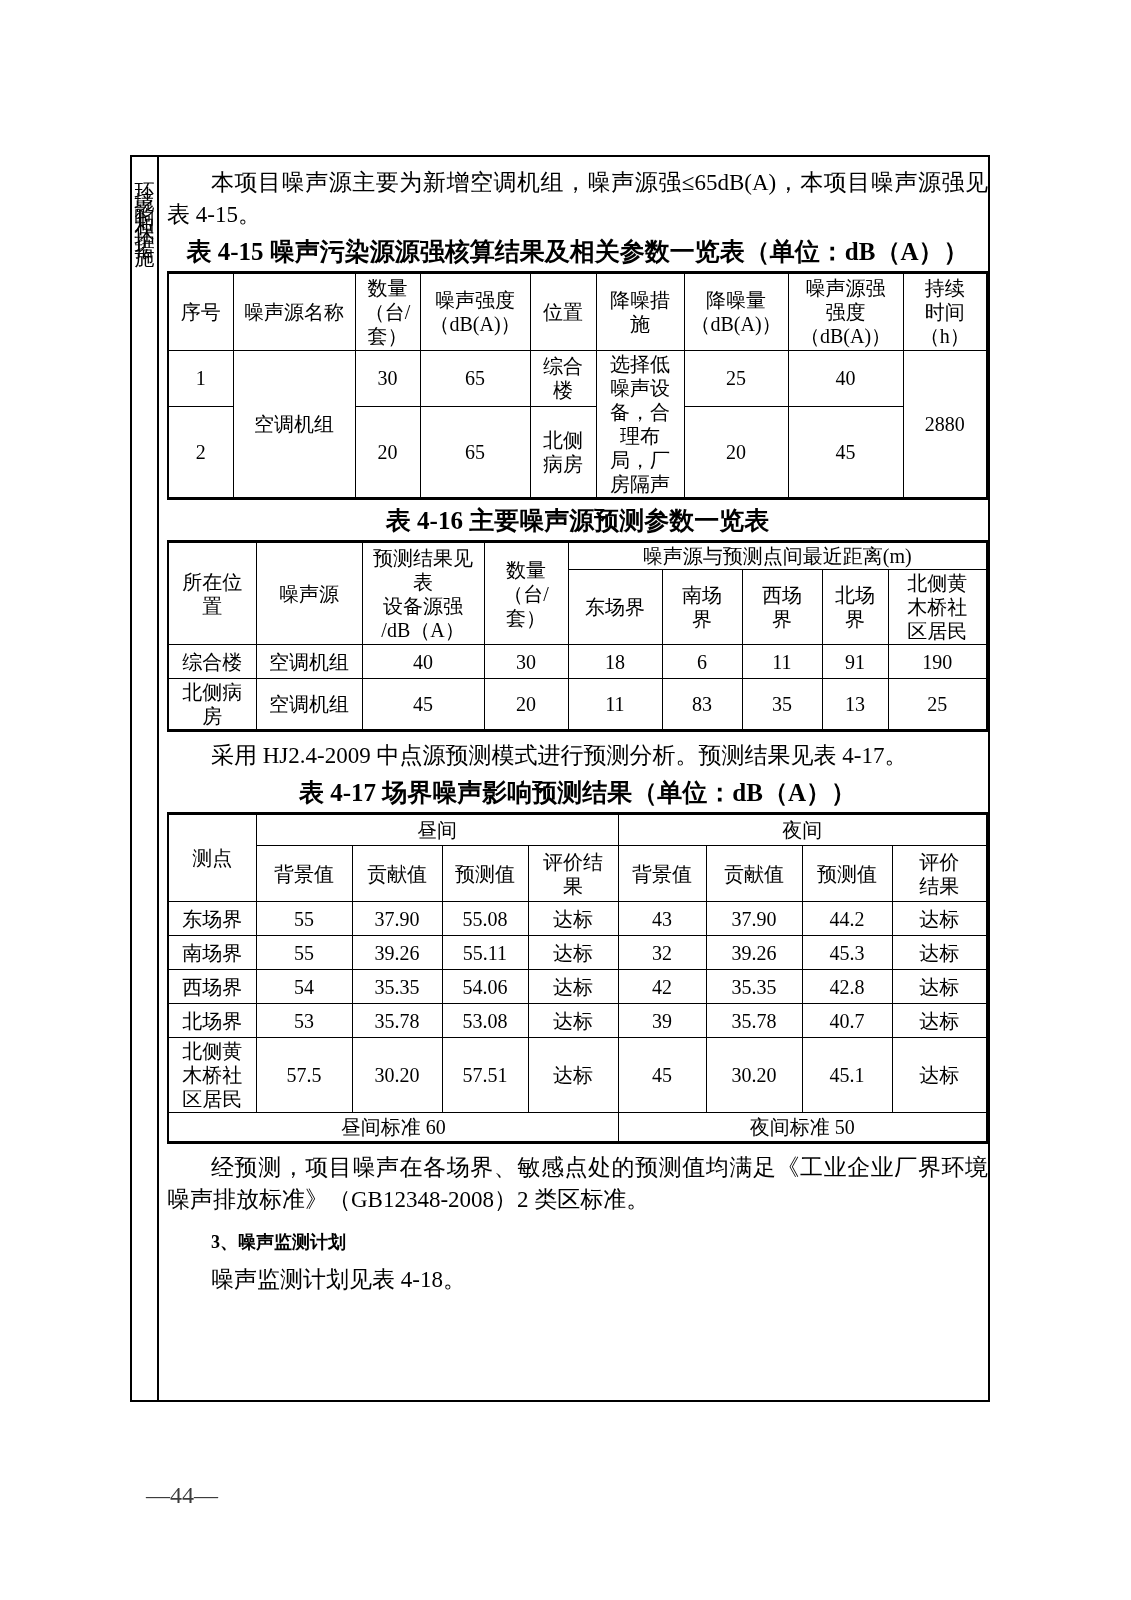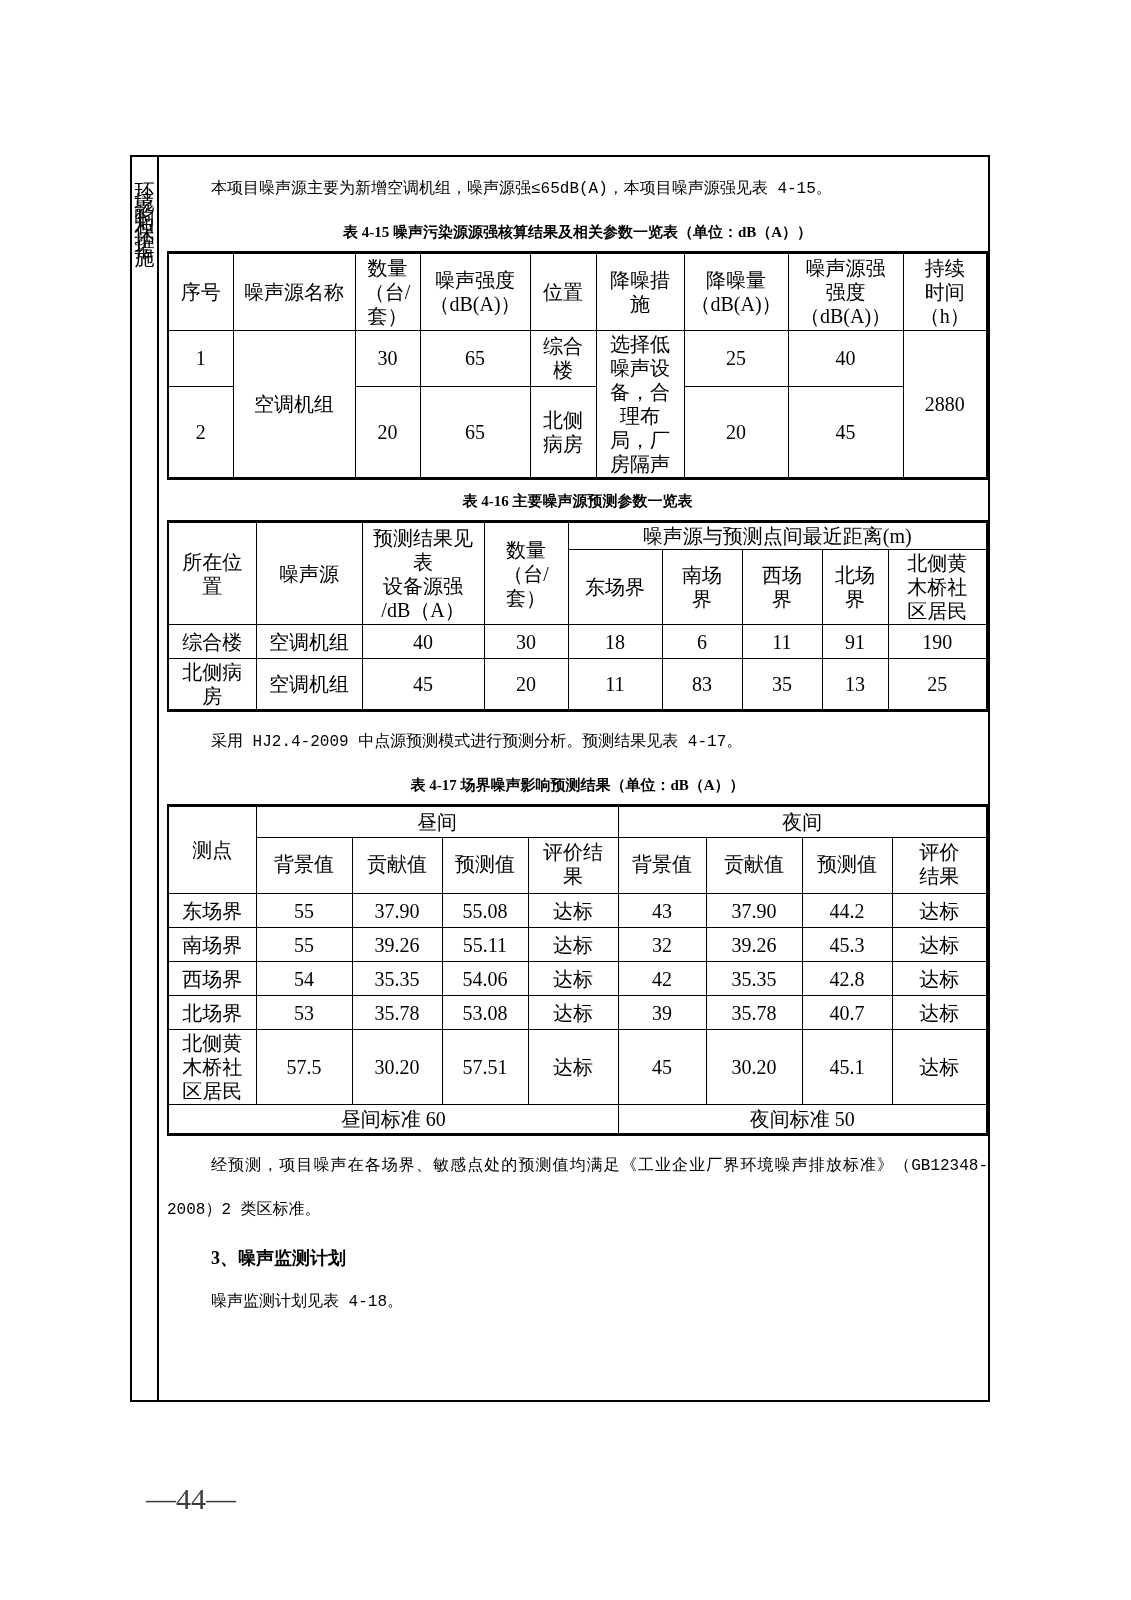--- a/index.html
+++ b/index.html
@@ -15,34 +15,34 @@
   }
   .side {
     width:27px; border-right:2px solid #000; padding-top:10px;
     display:flex; justify-content:center; flex:0 0 27px;
   }
   .side-text {
     writing-mode:vertical-lr; text-orientation:upright;
     font-size:20px; letter-spacing:8px; line-height:27px;
   }
   .content { flex:1; padding:8px 6px 0 8px; }
-  .para { font-size:16px; line-height:44px; text-indent:44px; text-align:justify;font-family:Liberation Mono, monospace; }
+  .para { font-size:23px; line-height:32px; text-indent:44px; text-align:justify; }
   .mt2 { margin-top:2px; } .mt8 { margin-top:8px; } .mt4 { margin-top:4px; }
-  .tbl-title { font-size:15px; font-weight:bold; text-align:center; margin:6px 4px 4px; line-height:30px; }
+  .tbl-title { font-size:25px; font-weight:bold; text-align:center; margin:6px 4px 4px; line-height:30px; }
   .heading { font-size:18px; font-weight:bold; line-height:44px; text-indent:44px; }
   table { border-collapse:collapse; width:100%; table-layout:fixed;
           border:2px solid #000; border-top:3px solid #000; border-bottom:3px solid #000; }
   td { border:1.5px solid #000; text-align:center; vertical-align:middle;
        font-size:20px; line-height:24px; padding:1px 2px;
        white-space:pre-line; overflow:hidden; font-weight:normal; }
   tr.h78 { height:78px; } tr.h54 { height:54px; } tr.h90 { height:90px; }
   tr.h28 { height:28px; } tr.h72 { height:72px; } tr.h34 { height:34px; } tr.h52 { height:52px; }
-  tr.h32 { height:32px; } tr.h56 { height:56px;font-family:Liberation Mono, monospace; } tr.h30 { height:30px; }
+  tr.h32 { height:32px; } tr.h56 { height:56px; } tr.h30 { height:30px; }
   .page-num {
-    position:absolute; left:146px; top:1482px; font-size:30px; color:#3c3c3c;
+    position:absolute; left:146px; top:1482px; font-size:24px; color:#3c3c3c;
     font-family:"Liberation Serif","DejaVu Serif",serif;
   }
 </style>
 </head>
 <body>
 
 <div class="page">
   <div class="frame">
     <div class="side">
       <span class="side-text">环境影响和保护措施</span>

